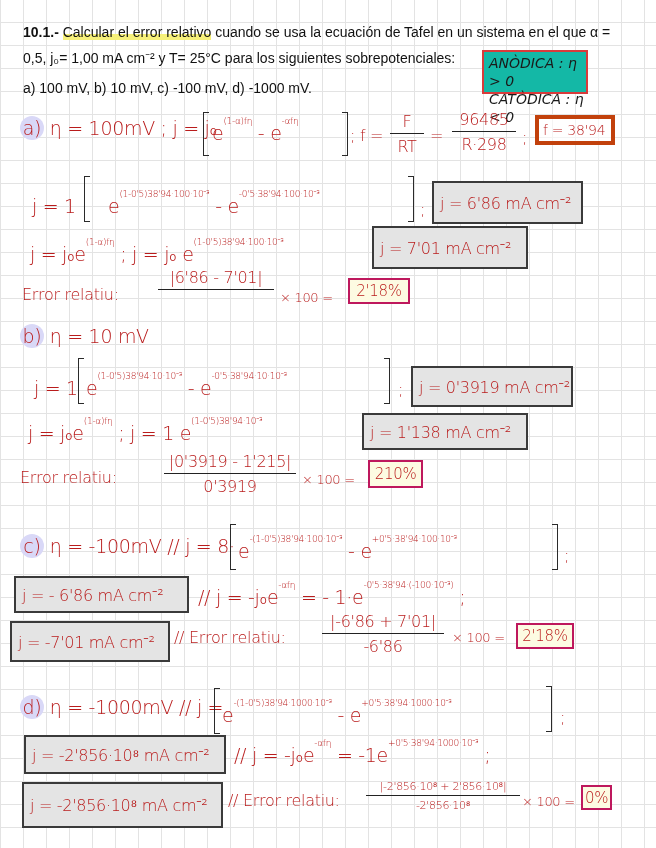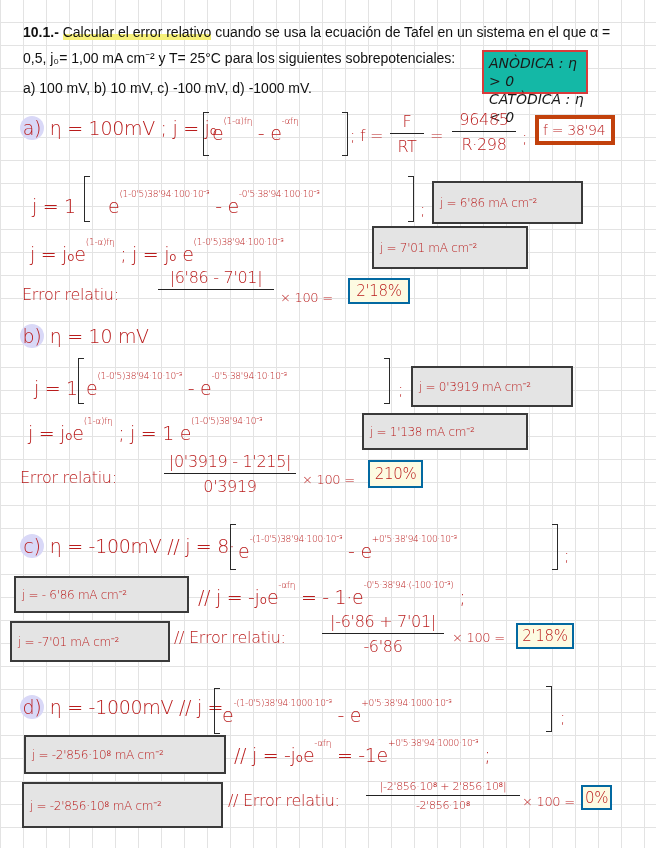--- a/index.html
+++ b/index.html
@@ -22,29 +22,29 @@
   .hw-lg { font-size:19px; }
   .hw-md { font-size:16px; }
   .hw-sm { font-size:9px; }
   .sup-hi { font-size:9px; position:relative; top:-16px; letter-spacing:-0.3px; }
   .label-circle {
     display:inline-block; width:24px; height:24px; border-radius:50%;
     background:#d9d8f7; text-align:center; line-height:24px;
   }
   .box-gray {
     position:absolute; background:#e4e4e4; border:2px solid #3a3a3a;
-    box-sizing:border-box; font-size:12px; padding-left:6px;
+    box-sizing:border-box; font-size:16px; padding-left:6px;
     display:flex; align-items:center; white-space:nowrap;
   }
   .box-out {
     position:absolute; border:4px solid #c2410c; box-sizing:border-box;
     font-size:14px; display:flex; align-items:center; padding-left:4px; background:rgba(255,255,255,0.6);
   }
   .box-yellow {
-    position:absolute; border:2px solid #0369a1; background:#fdfbe2;
+    position:absolute; border:2px solid #be185d; background:#fdfbe2;
     box-sizing:border-box; font-size:15px; display:flex; align-items:center; justify-content:center;
   }
   .box-red {
     position:absolute; border:2px solid #d93b3b; background:#14b8a6;
     box-sizing:border-box; font-size:14px; line-height:18px; padding:2px 0 0 5px;font-style:italic;
   }
   .bracket-l, .bracket-r {
     position:absolute; border:1.5px solid #2a2a2a; width:5px;
   }
   .bracket-l { border-right:none; }

